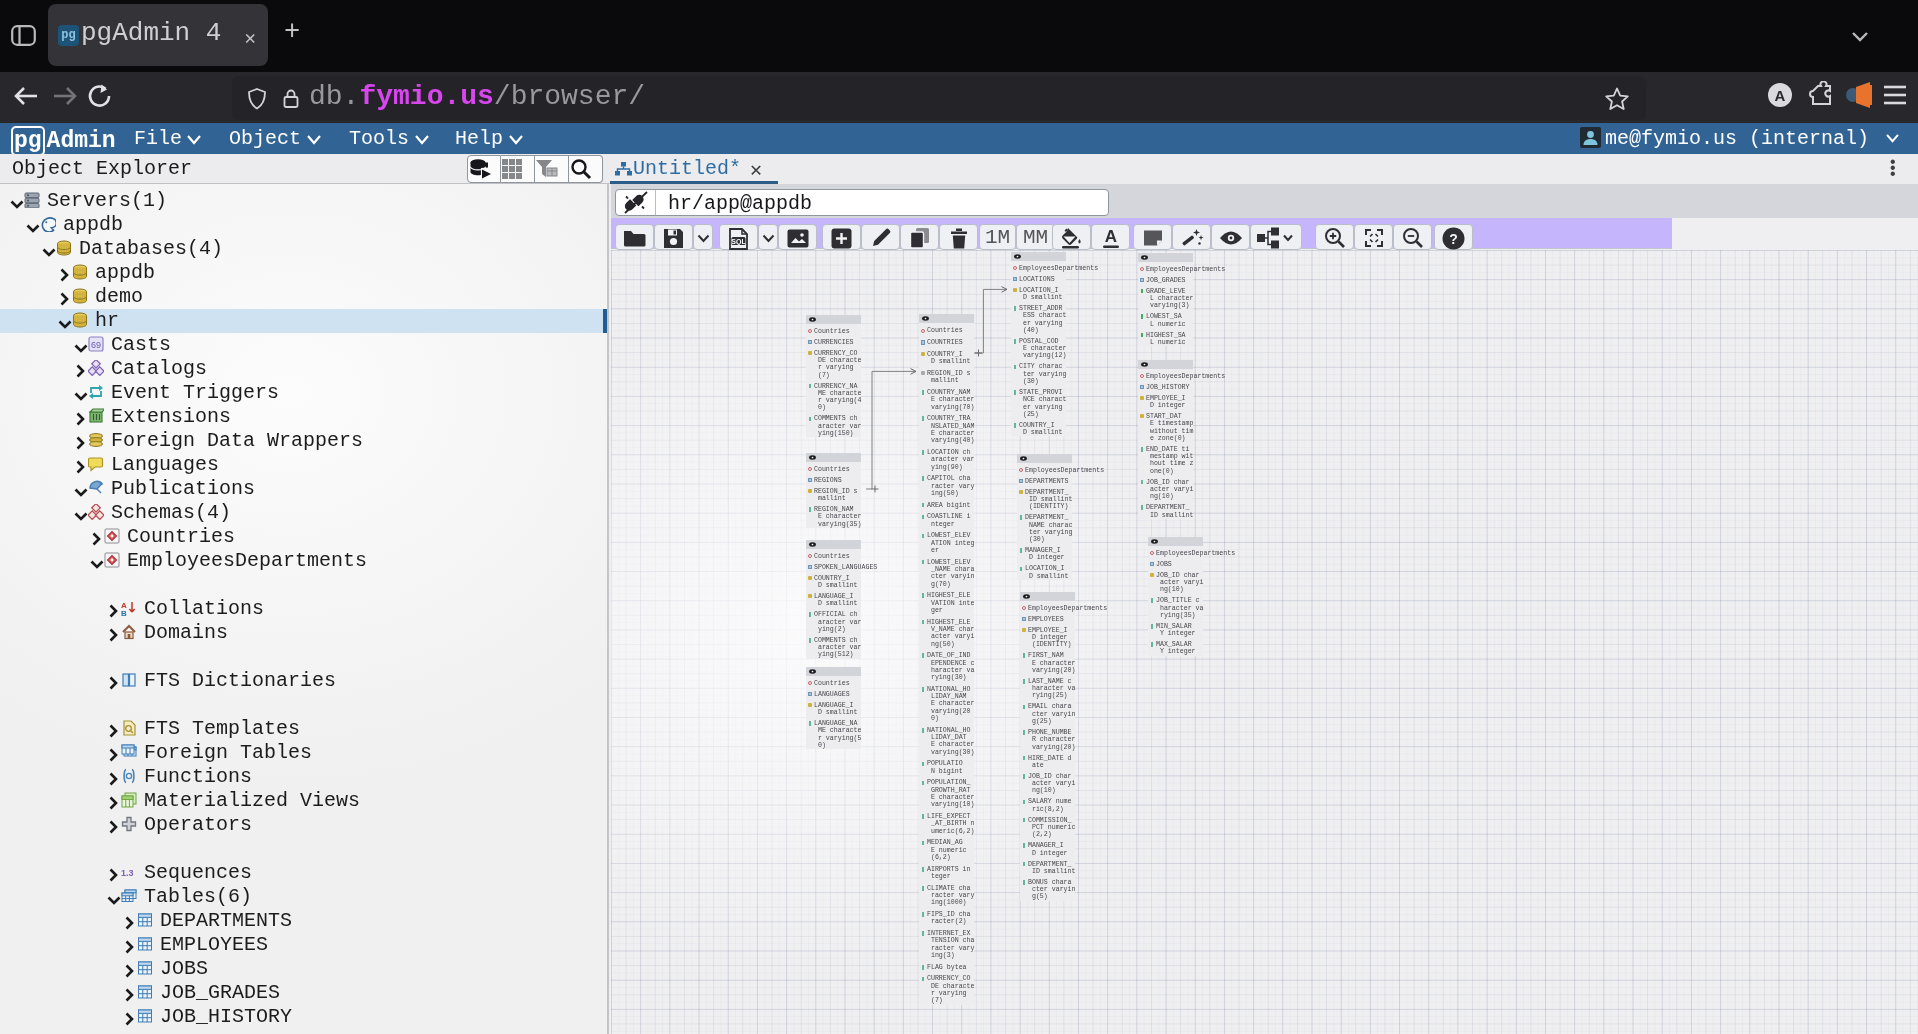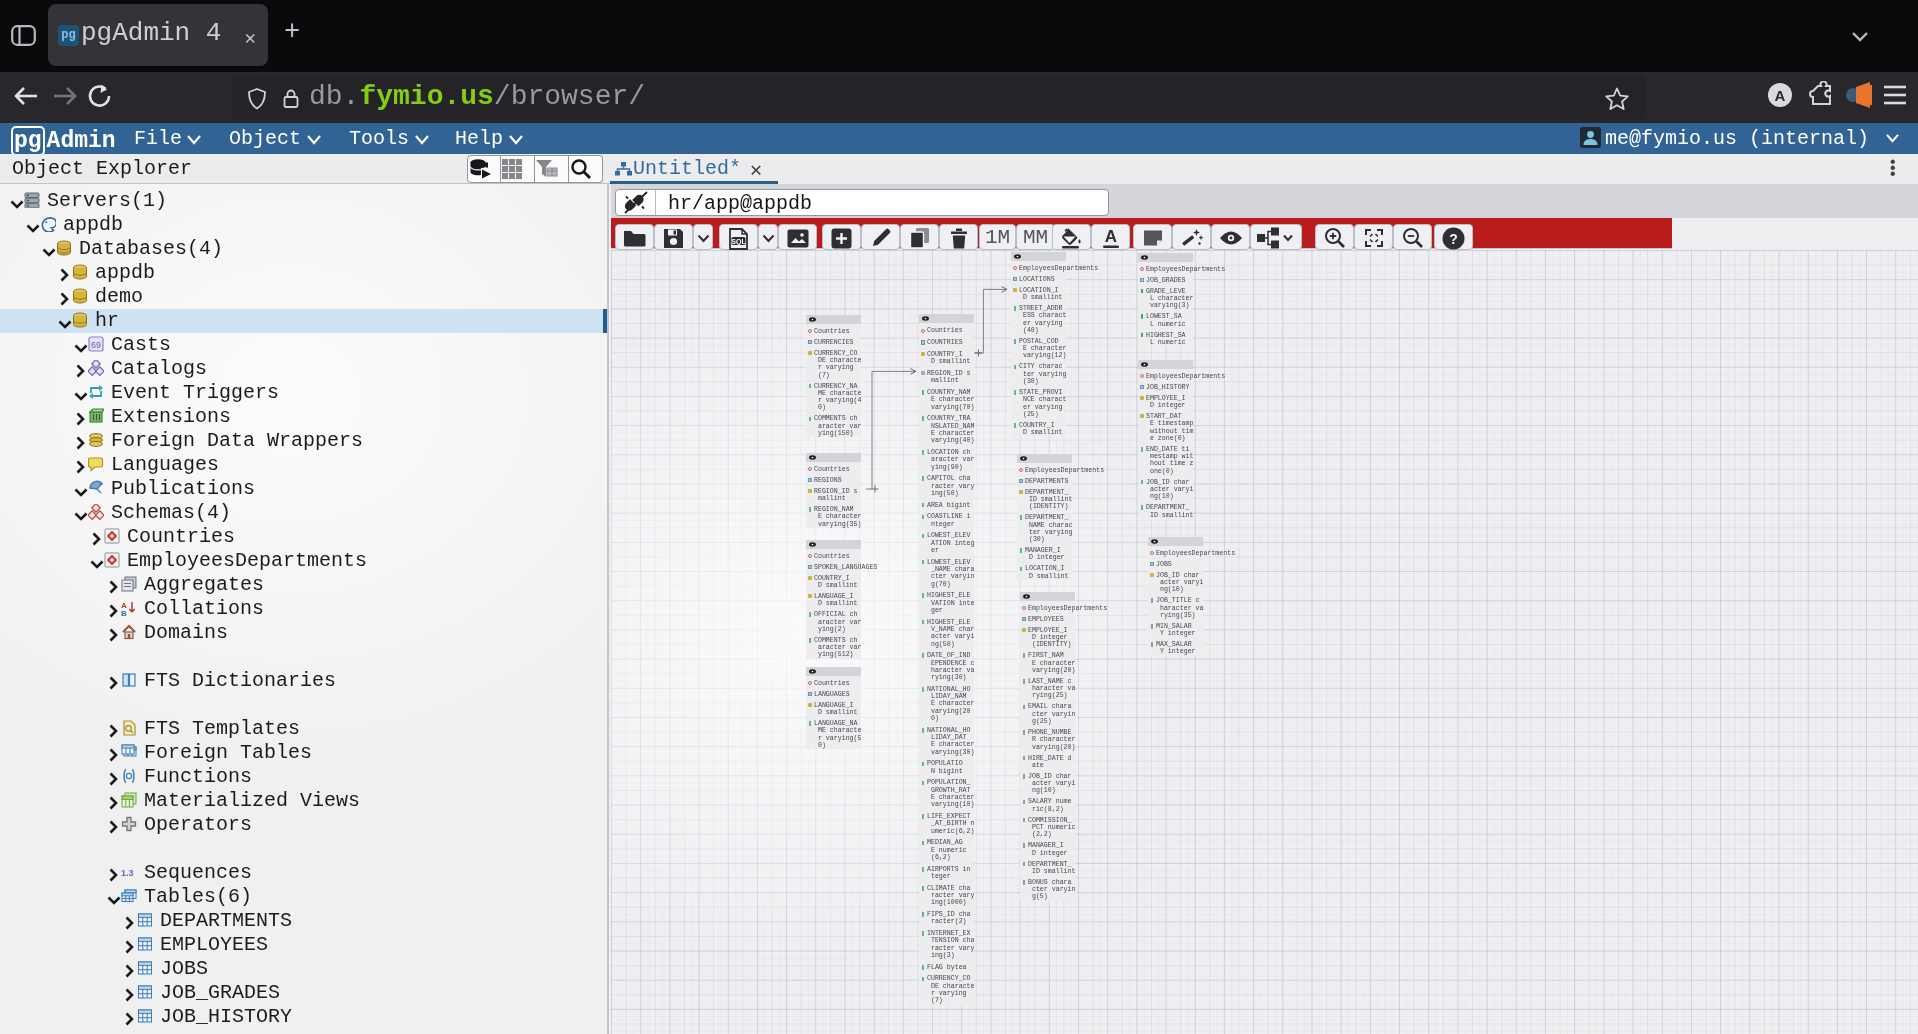--- a/index.html
+++ b/index.html
@@ -10,21 +10,21 @@
 #tab { position:absolute; left:48px; top:4px; width:220px; height:62px; background:#333338; border-radius:8px; }
 #tabtitle { position:absolute; left:33px; top:14px; color:#cfcfd3; font-size:26px; white-space:nowrap; }
 #favicon { position:absolute; left:10px; top:21px; width:21px; height:21px; background:#1d5377; border-radius:4px; color:#8ec2e2; font-size:12px; font-weight:bold; text-align:center; line-height:21px; }
 #tabclose { position:absolute; right:12px; top:22px; color:#c3c3c7; font-size:19px; }
 #newtab { position:absolute; left:284px; top:17px; color:#c3c3c7; font-size:27px; font-weight:400; }
 #alltabs { position:absolute; left:1848px; top:24px; }
 #ffview { position:absolute; left:11px; top:25px; }
 #navbar { position:absolute; left:0; top:72px; width:1918px; height:51px; background:#28282c; }
 #urlfield { position:absolute; left:232px; top:4px; width:1414px; height:44px; background:#242428; border-radius:6px; }
 #urltext { position:absolute; left:77px; top:5px; font-size:28px; color:#98989d; white-space:nowrap; }
-#urltext b { color:#84cc16; font-weight:bold; }
+#urltext b { color:#d946ef; font-weight:bold; }
 .navico { position:absolute; top:10px; }
 
 #pgbar { position:absolute; left:0; top:123px; width:1918px; height:31px; background:#316394; color:#fff; }
 #pglogo { position:absolute; left:11px; top:3px; font-size:23px; font-weight:bold; color:#fff; }
 #pglogo .pgbox { display:inline-block; border:2px solid #fff; border-radius:5px; padding:0 1px; margin-right:2px; }
 .menuitem { position:absolute; top:4px; font-size:20px; color:#fff; }
 #userarea { position:absolute; right:18px; top:4px; font-size:20px; color:#fff; }
 
 #hdrrow { position:absolute; left:0; top:154px; width:1622px; height:30px; background:#ececee; }
 #hdrrow .leftpart { position:absolute; left:0; top:0; width:610px; height:30px; border-bottom:1px solid #c2c2c6; }
@@ -36,21 +36,21 @@
 #erdtab { position:absolute; left:610px; top:0; width:1308px; height:30px; background:#ececee; }
 #erdtabname { position:absolute; left:23px; top:3px; color:#2e6da4; font-size:20px; }
 #erdtabline { position:absolute; left:0px; top:27px; width:168px; height:3px; background:#2b5d88; }
 #erdtabx { position:absolute; left:140px; top:3px; color:#3c3c3c; font-size:20px; }
 #dots3 { position:absolute; left:1888px; top:160px; color:#3f3f3f; font-size:16px; letter-spacing:0; line-height:6px; }
 
 #connrow { position:absolute; left:611px; top:184px; width:1307px; height:34px; background:#d4d6db;text-align:center; }
 #conninput { position:absolute; left:4px; top:5px; width:494px; height:27px; background:#fff; border:1px solid #8f969e; border-radius:4px; }
 #connicon { position:absolute; left:0; top:0; width:40px; height:25px; border-right:1px solid #b9bdc2; }
 #conntext { position:absolute; left:52px; top:2px; font-size:20px; color:#17171b; }
-#toolrow { position:absolute; left:611px; top:218px; width:1061px; height:31px; border-bottom:1px solid #c3c6cd; background:#b91c1c; }
+#toolrow { position:absolute; left:611px; top:218px; width:1061px; height:31px; border-bottom:1px solid #c3c6cd; background:#c4b5fd; }
 .tbtn { position:absolute; top:6px; height:26px; background:#eef0f3; border:1px solid #b9bec8; border-radius:4px; }
 .tbtn svg { display:block; margin:auto; }
 
 #tree { position:absolute; left:0; top:184px; width:609px; height:850px; border-right:2px solid #c5c5c9; background:radial-gradient(ellipse 620px 520px at 290px 210px, #fcfcfd 0%, #f0f0f1 75%); overflow:hidden; }
 .trow { position:absolute; left:0; height:24px; width:610px; white-space:nowrap; font-size:20px; color:#1c1c1c; }
 .trow .lbl { position:absolute; top:0px; }
 .trow svg.icon { position:absolute; top:3px; }
 .trow svg.chev { position:absolute; top:9px; }
 #selrow { position:absolute; left:0; width:610px; height:24px; background:#cfe2f1; }
 #selbar { position:absolute; left:603px; width:7px; height:24px; background:#205d90; }
@@ -585,36 +585,20 @@
       <svg class="chev" style="left:90px;top:9px" width="14" height="14" viewBox="0 0 14 14">
         <polyline points="1.5,3.5 7,9 12.5,3.5" fill="none" stroke="#1a1a1a" stroke-width="2.6"></polyline>
       </svg>
       <svg class="icon" style="left:104px" width="16" height="16" viewBox="0 0 16 16">
         <rect x="1" y="1" width="14" height="14" rx="1" fill="none" stroke="#8d8d91" stroke-width="1"></rect>
         <rect x="4.8" y="4.8" width="6.4" height="6.4" transform="rotate(45 8 8)" fill="#e25757" stroke="#9e2f2f" stroke-width="1"></rect>
         <circle cx="8" cy="8" r="1.4" fill="#fff"></circle>
       </svg>
       <span class="lbl" style="left:127px">EmployeesDepartments</span>
     </div>
-<div class="trow" style="top:389px">
-      <svg class="chev" style="left:107px;top:7px" width="14" height="14" viewBox="0 0 14 14">
-        <polyline points="3.5,1.5 9,7 3.5,12.5" fill="none" stroke="#1a1a1a" stroke-width="2.6"></polyline>
-      </svg>
-      <svg class="icon" style="left:121px" width="16" height="16" viewBox="0 0 16 16">
-        <g stroke="#6f757c" stroke-width="1">
-          <rect x="4" y="1" width="11" height="11" fill="#c6cad0"></rect>
-          <rect x="1" y="4" width="11" height="11" fill="#e3e6ea"></rect>
-          <g stroke="#6f757c">
-            <line x1="3" y1="7.5" x2="10" y2="7.5"></line>
-            <line x1="3" y1="10.5" x2="10" y2="10.5"></line>
-          </g>
-        </g>
-      </svg>
-      <span class="lbl" style="left:144px">Aggregates</span>
-    </div>
 <div class="trow" style="top:413px">
       <svg class="chev" style="left:107px;top:7px" width="14" height="14" viewBox="0 0 14 14">
         <polyline points="3.5,1.5 9,7 3.5,12.5" fill="none" stroke="#1a1a1a" stroke-width="2.6"></polyline>
       </svg>
       <svg class="icon" style="left:121px" width="16" height="16" viewBox="0 0 16 16">
         <text x="0" y="7.5" font-size="8" font-weight="bold" fill="#c0392b" font-family="Liberation Sans">A</text>
         <text x="0" y="15.5" font-size="8" font-weight="bold" fill="#2471a3" font-family="Liberation Sans">B</text>
         <path d="M11 2 v10 M11 12 l-2.6 -3 M11 12 l2.6 -3" stroke="#c0392b" stroke-width="1.5" fill="none"></path>
       </svg>
       <span class="lbl" style="left:144px">Collations</span>

